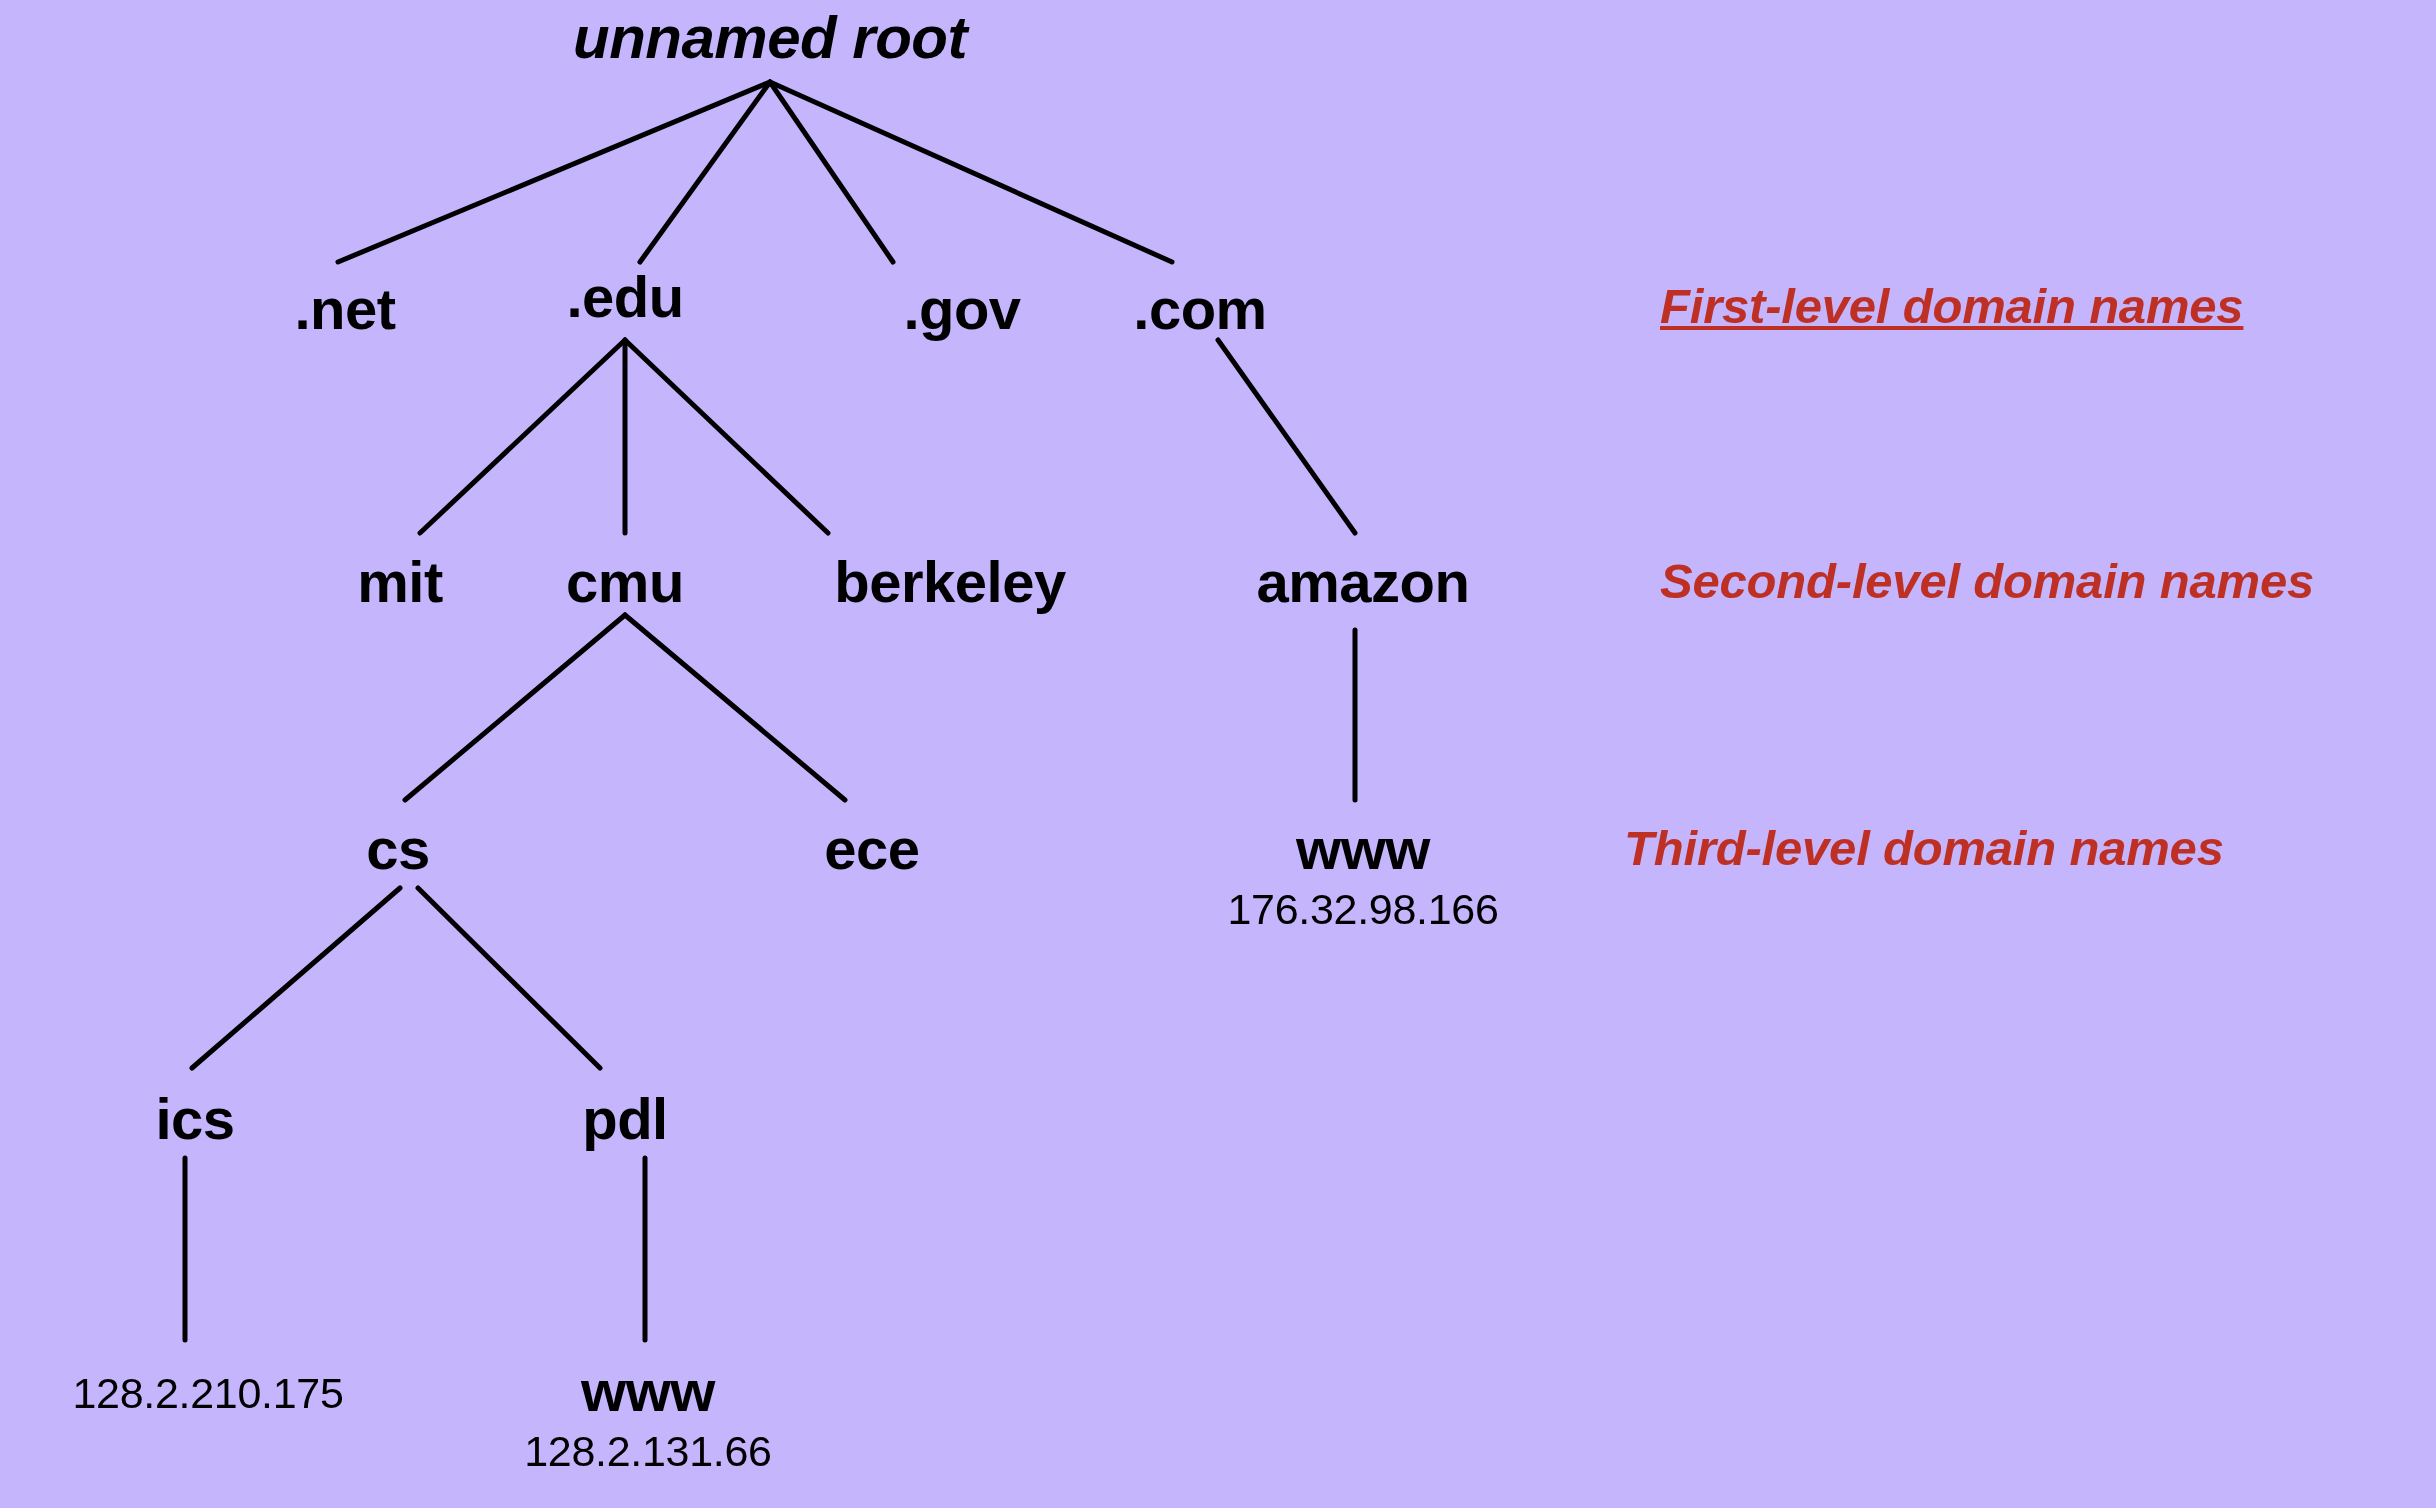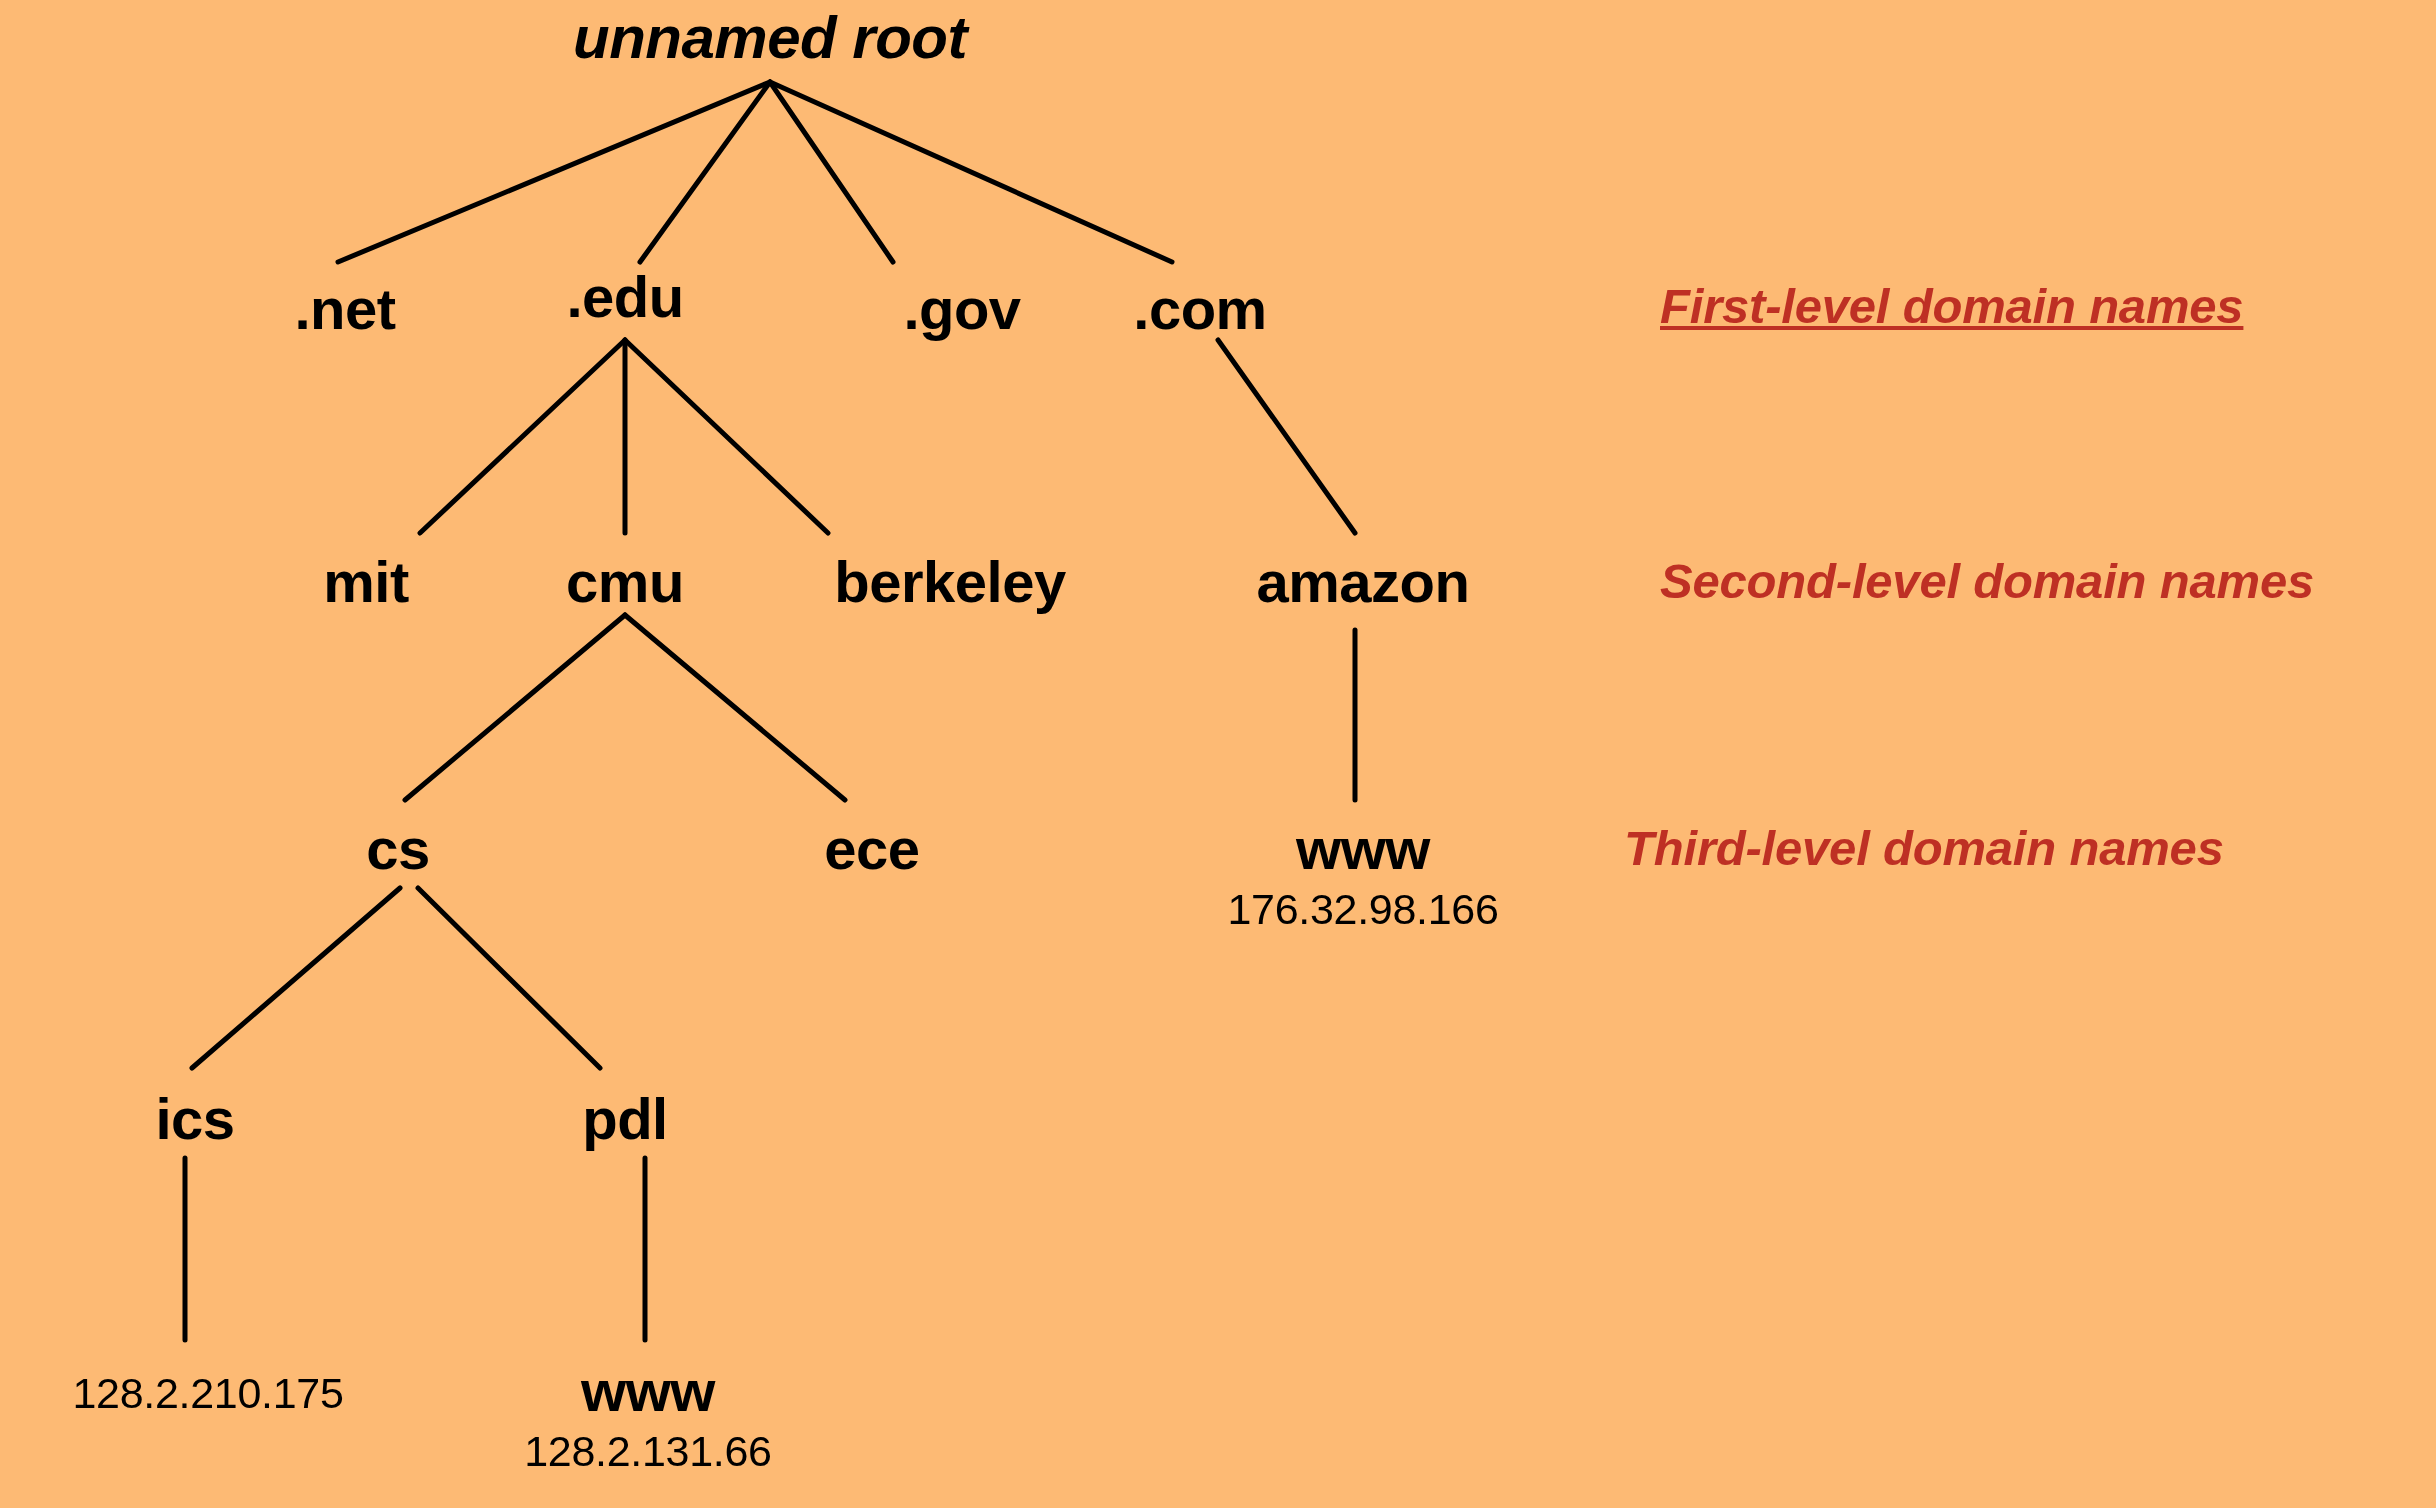--- a/index.html
+++ b/index.html
@@ -8,21 +8,21 @@
     background: #ffffff;
   }
   body {
     font-family: "Liberation Sans", sans-serif;
     -webkit-font-smoothing: antialiased;
   }
   #stage {
     position: relative;
     width: 2436px;
     height: 1508px;
-    background: #fdba74;
+    background: #c4b5fd;
     overflow: hidden;
   }
   #edges {
     position: absolute;
     left: 0;
     top: 0;
     width: 2436px;
     height: 1508px;
   }
   .node {
@@ -92,21 +92,21 @@
       </div>
       <div class="node" style="left: 625px; top: 268px;">
         <div class="node-label" style="color: rgb(0, 0, 0);">.edu</div>
       </div>
       <div class="node" style="left: 962px; top: 280px;">
         <div class="node-label" style="color: rgb(0, 0, 0);">.gov</div>
       </div>
       <div class="node" style="left: 1200px; top: 280px;">
         <div class="node-label" style="color: rgb(0, 0, 0);">.com</div>
       </div>
-      <div class="node" style="left: 366px; top: 553px;">
+      <div class="node" style="left: 400px; top: 553px;">
         <div class="node-label" style="color: rgb(0, 0, 0);">mit</div>
       </div>
       <div class="node" style="left: 625px; top: 553px;">
         <div class="node-label" style="color: rgb(0, 0, 0);">cmu</div>
       </div>
       <div class="node" style="left: 950px; top: 553px;">
         <div class="node-label" style="color: rgb(0, 0, 0);">berkeley</div>
       </div>
       <div class="node" style="left: 1363px; top: 553px;">
         <div class="node-label" style="color: rgb(0, 0, 0);">amazon</div>

